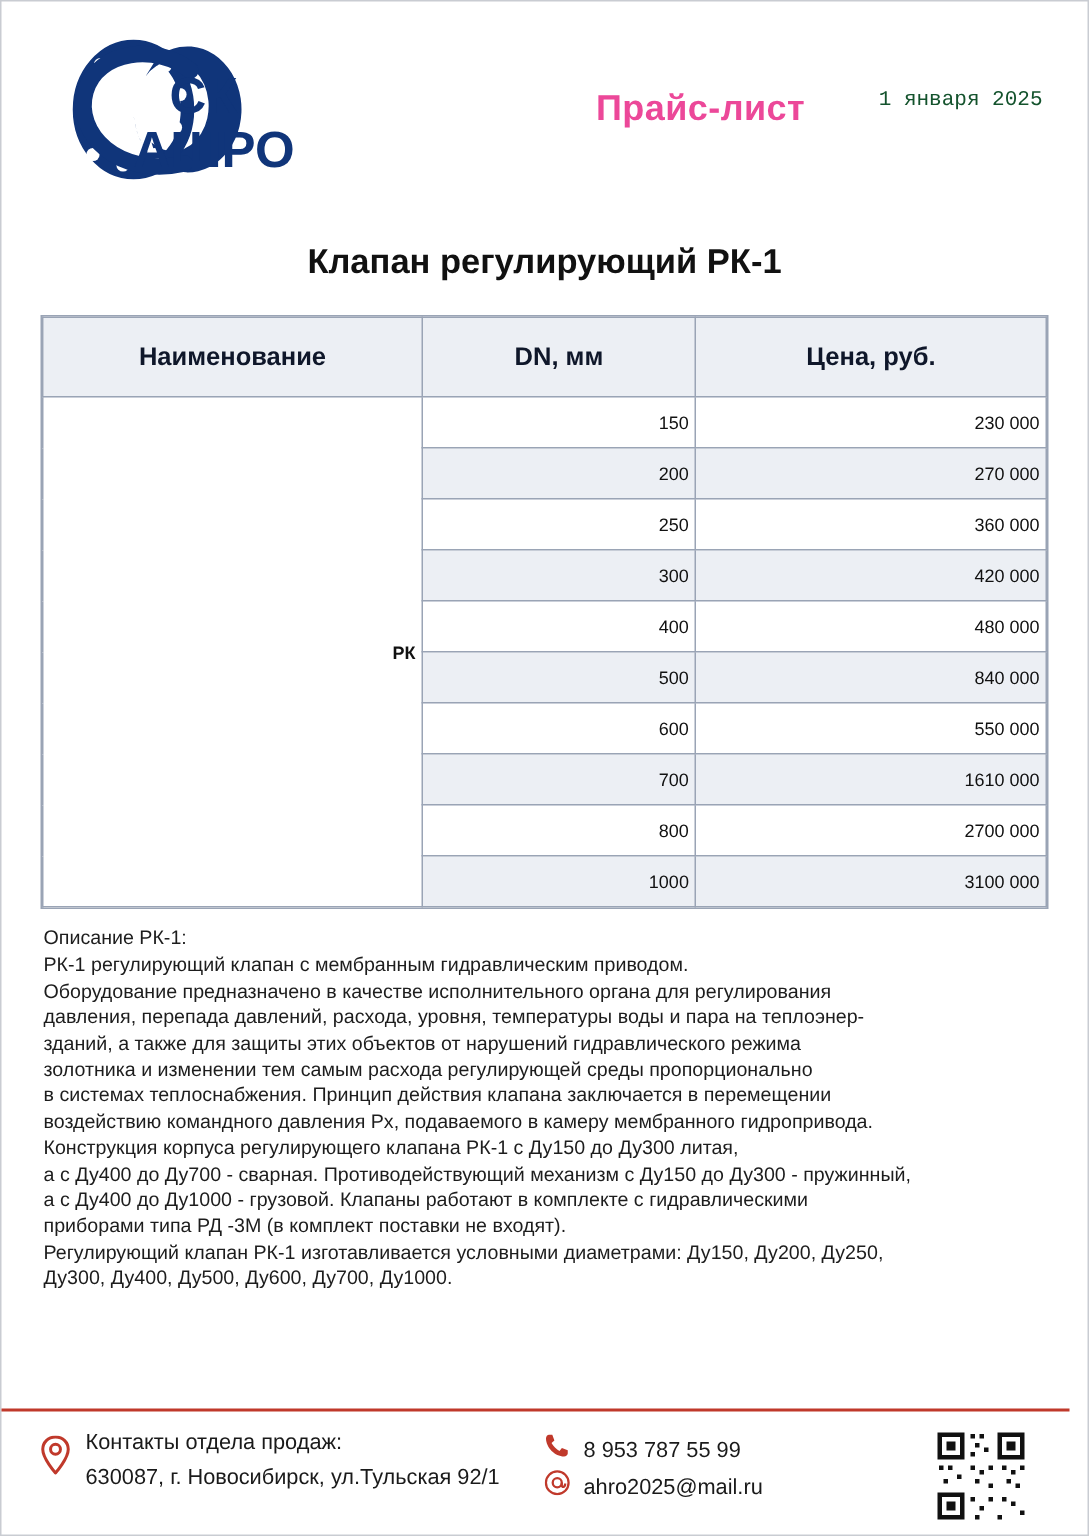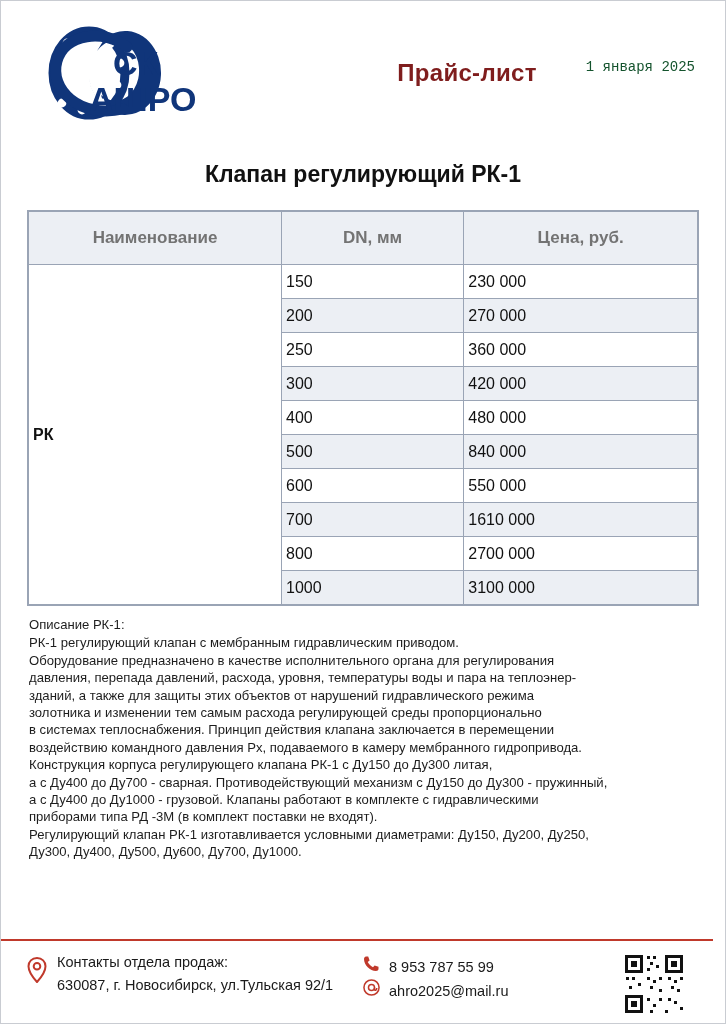--- a/index.html
+++ b/index.html
@@ -44,21 +44,21 @@
   .logo svg { display: block; }
 
   .title-block {
     flex: 1;
     text-align: center;
     padding-top: 36px;
   }
   .doc-title {
     font-size: 24px;
     font-weight: bold;
-    color: #7f1d1d;
+    color: #ec4899;
     letter-spacing: 0.3px;
   }
   .doc-date {
     position: absolute;
     right: 30px;
     top: 58px;
     font-size: 14px;
     color: #14532d;
     font-family: Liberation Mono, monospace;
   }
@@ -81,30 +81,30 @@
     width: 100%;
     border-collapse: collapse;
     table-layout: fixed;
   }
   table.price th {
     background: #eceff4;
     border: 1px solid #9aa4b5;
     font-size: 17px;
     font-weight: bold;
     padding: 16px 4px;
-    color: #737373;
+    color: #0f172a;
   }
   table.price th.col-name { width: 38%; }
   table.price th.col-dn   { width: 27%; }
   table.price th.col-price{ width: 35%; }
 
   table.price td {
     border: 1px solid #9aa4b5;
-    font-size: 16px;
-    text-align: left;
+    font-size: 12px;
+    text-align: right;
     padding: 4px 4px;
     height: 25px;
     color: #111;
   }
   td.namecell {
     font-size: 34px;
     font-weight: bold;
     vertical-align: middle;
     background: #ffffff;
   }

